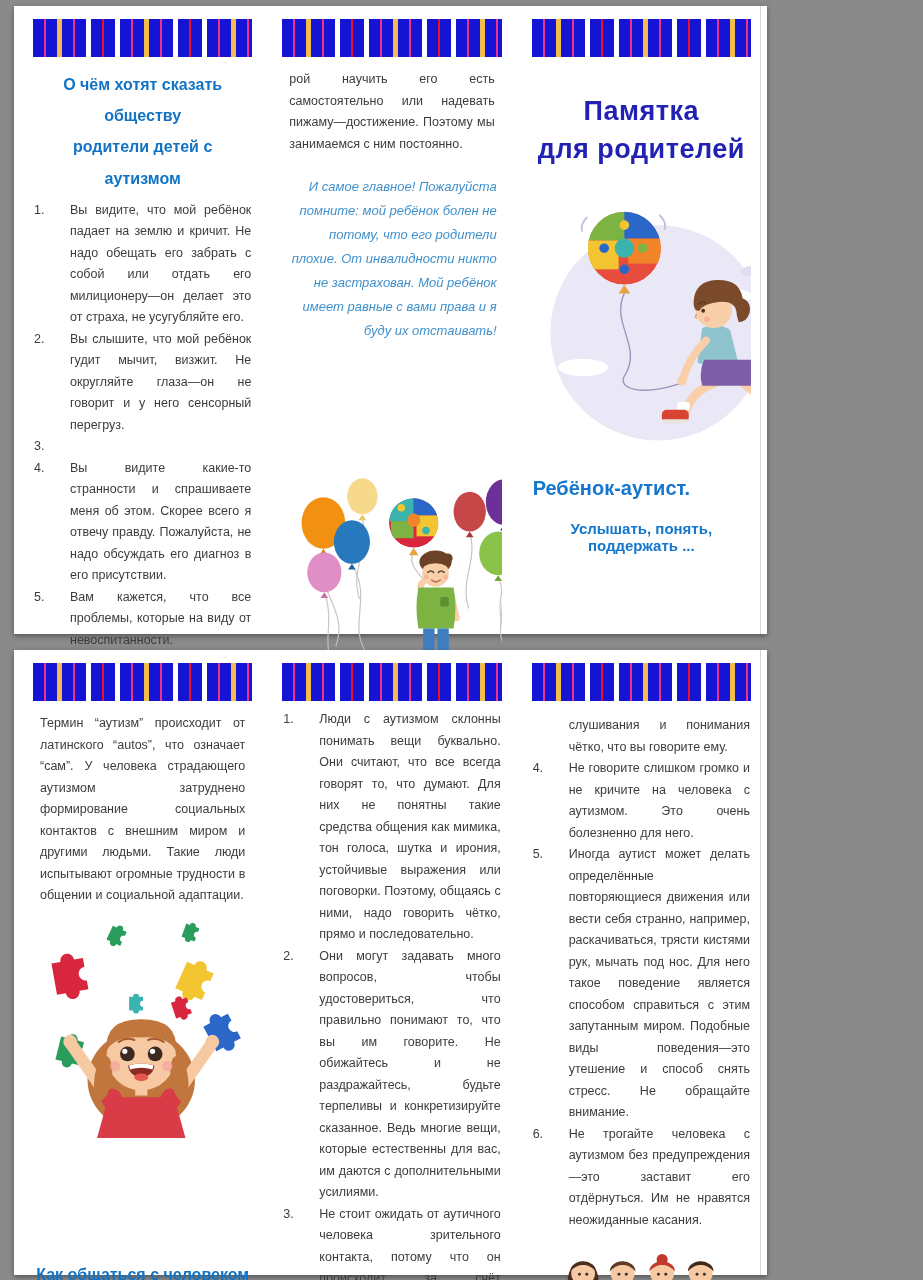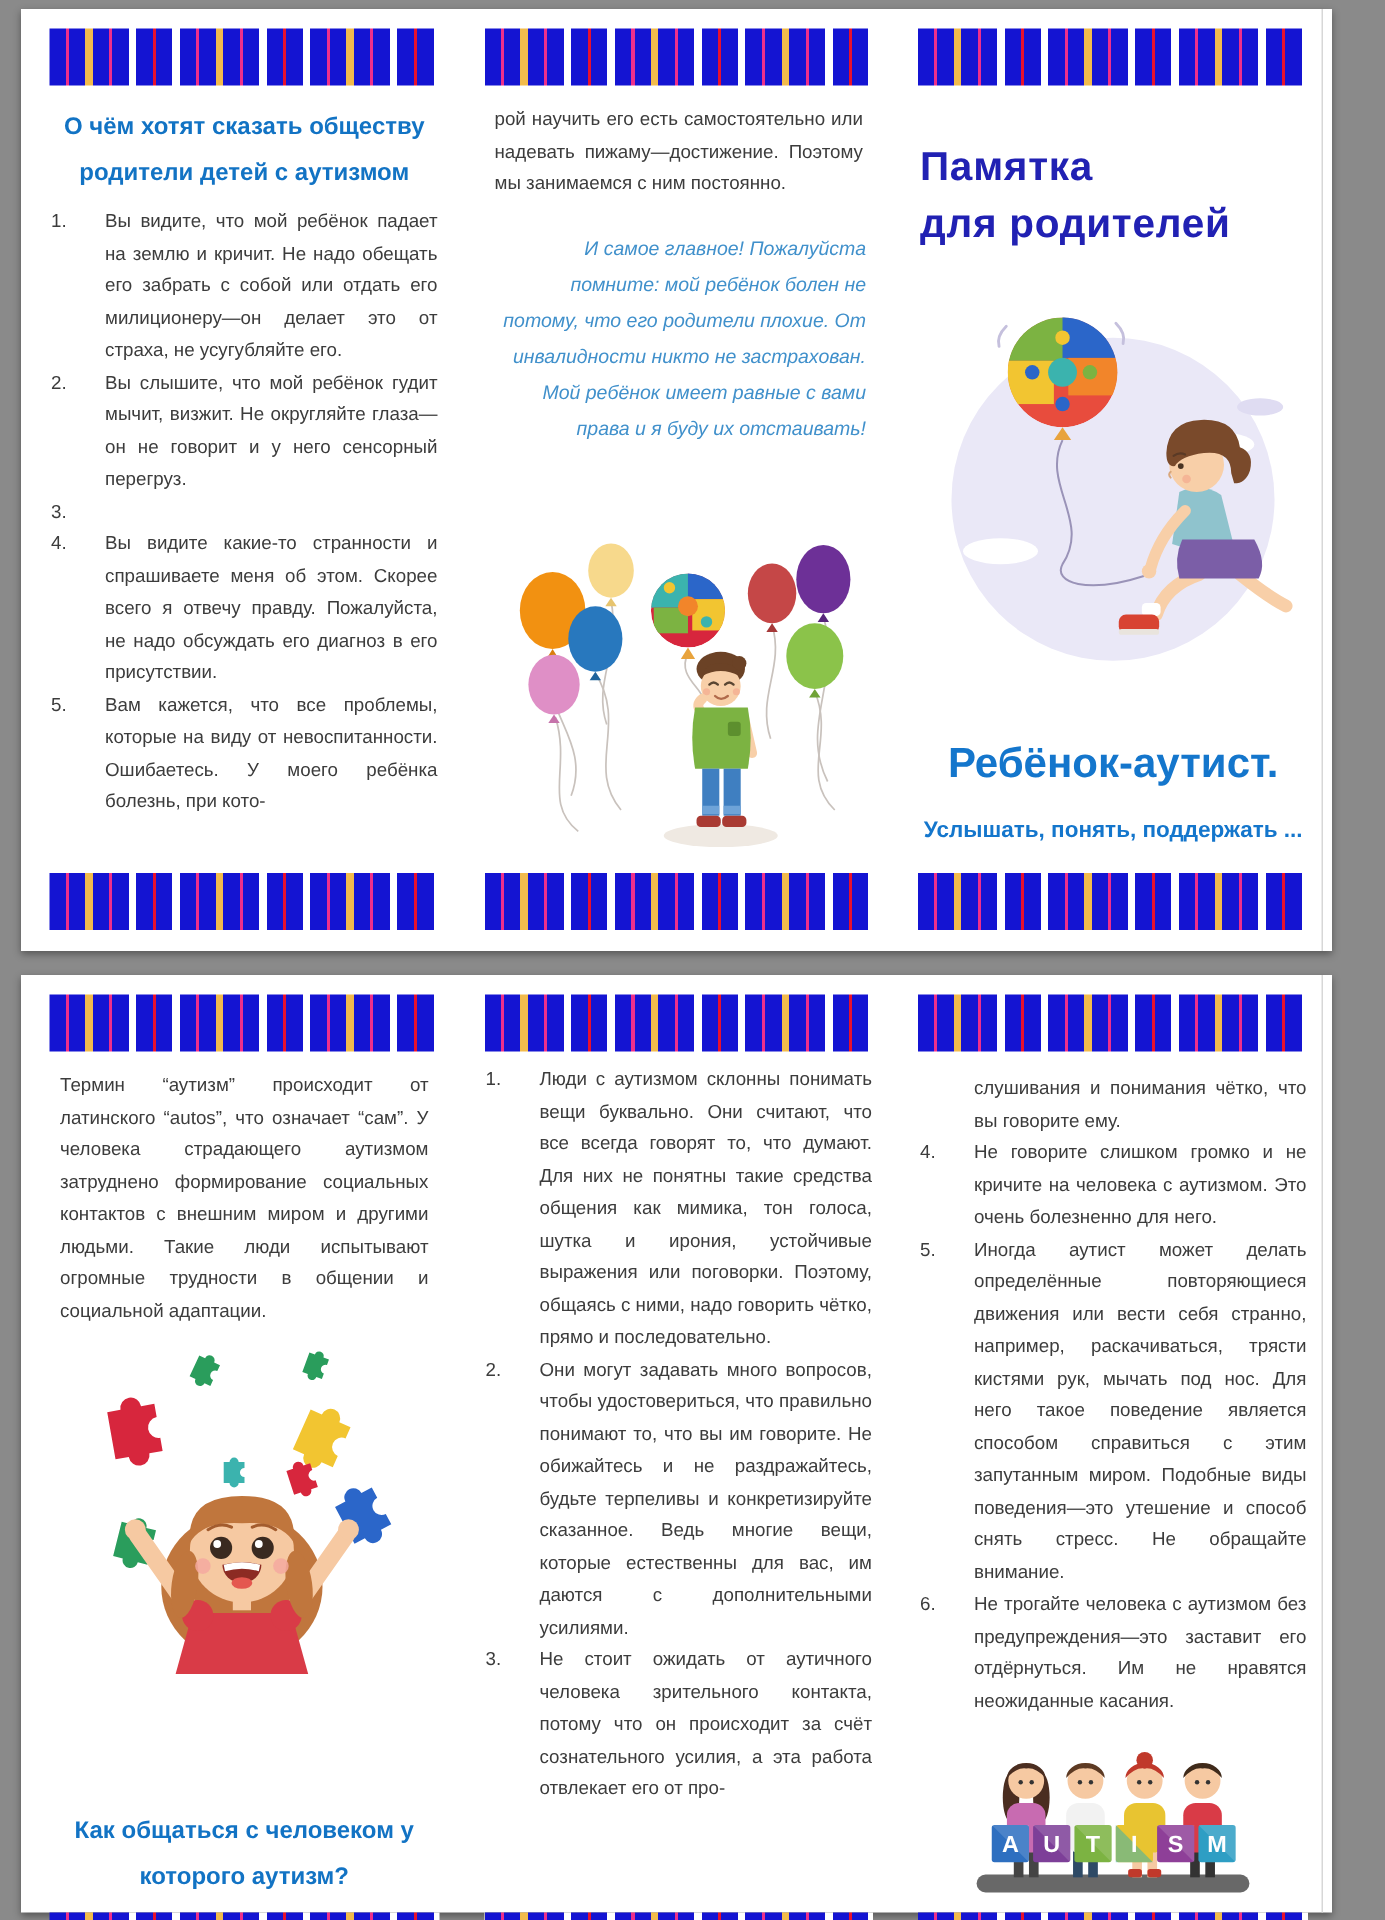--- a/index.html
+++ b/index.html
@@ -2,21 +2,21 @@
 <html><head>
 <meta charset="utf-8">
 <style>
   html,body{margin:0;padding:0;}
   body{
     width:923px;height:1280px;position:relative;overflow:hidden;
     background:#8a8a8a;
     font-family:"Liberation Sans", sans-serif;
   }
   .page{
-    position:absolute;left:14px;width:874px;background:#ffffff;
+    position:absolute;left:14px;width:753px;background:#ffffff;
     box-shadow:0 2px 5px rgba(0,0,0,.38);
     display:grid;grid-template-columns:repeat(3,1fr);gap:30px;
     padding:13px 16px 14px 19px;box-sizing:border-box;
   }
   .page::after{
     content:"";position:absolute;top:0;bottom:0;right:6px;width:1px;background:#d7d7d7;
   }
   #page1{top:6px;height:628px;}
   #page2{top:650px;height:625px;}
   .panel{display:flex;flex-direction:column;min-width:0;}
@@ -40,24 +40,24 @@
   .list-row{display:flex;margin:0;}
   .num{width:36px;flex:none;font-size:12.5px;color:#3c3c3c;line-height:1.72;}
   .txt{flex:1 1 auto;}
   .quote{
     font-style:italic;color:#4090cb;text-align:right;
     font-size:13px;line-height:1.85;margin:20px 4px 0;
   }
   .illu{margin:10px auto 0;display:block;}
   .push-bottom{margin-top:auto;}
   .cover-title{
-    color:#2121b3;font-size:27px;font-weight:bold;
+    color:#2121b3;font-size:27px;font-weight:bold;text-align:center;
     line-height:1.4;white-space:pre-line;margin-top:28px;letter-spacing:.5px;
   }
-  .cover-sub{color:#1476cc;font-size:28px;font-weight:bold;text-align:center;margin-top:40px;}
+  .cover-sub{color:#1476cc;font-size:20px;font-weight:bold;margin-top:24px;}
   .cover-tag{color:#1476cc;font-size:15px;font-weight:bold;text-align:center;margin-top:20px;}
   .h-bottom{margin-top:auto;margin-bottom:4px;}
 </style>
 </head>
 <body>
 
 <div class="page" id="page1">
 
   <div class="panel">
     <div class="stripes"></div>

